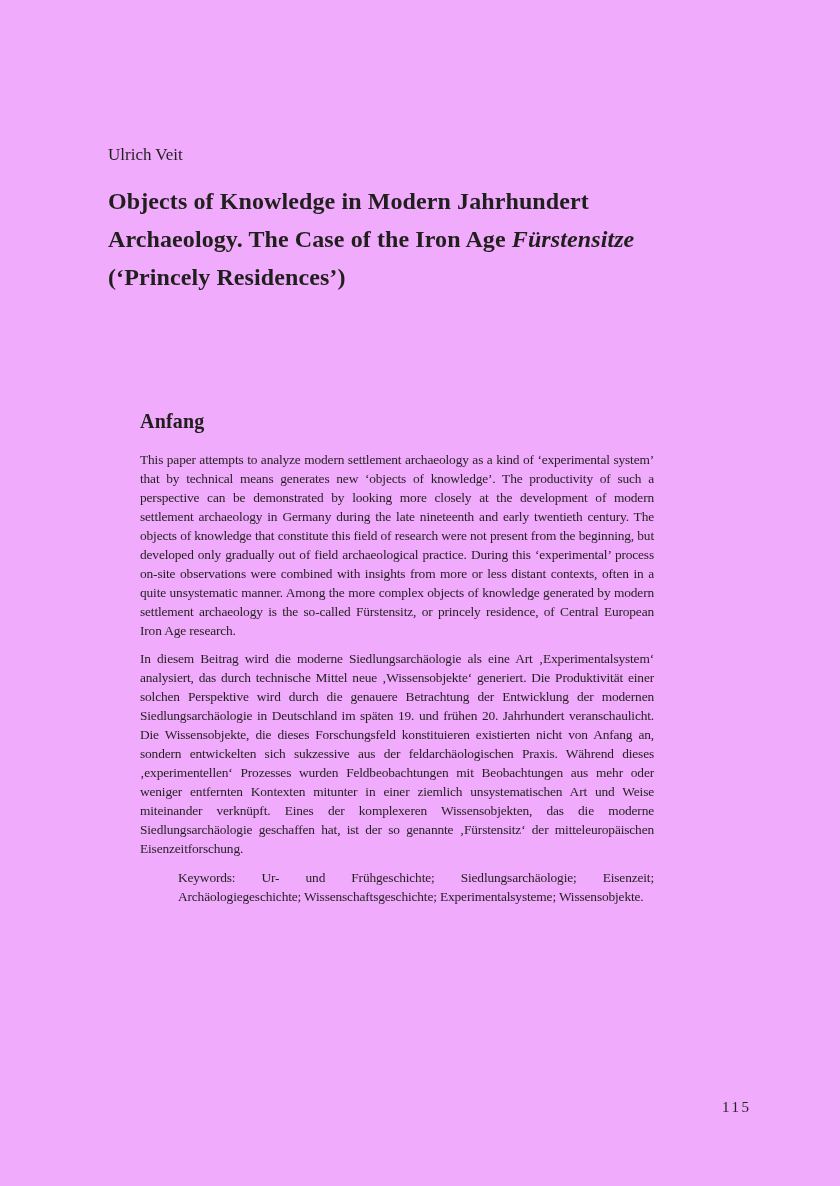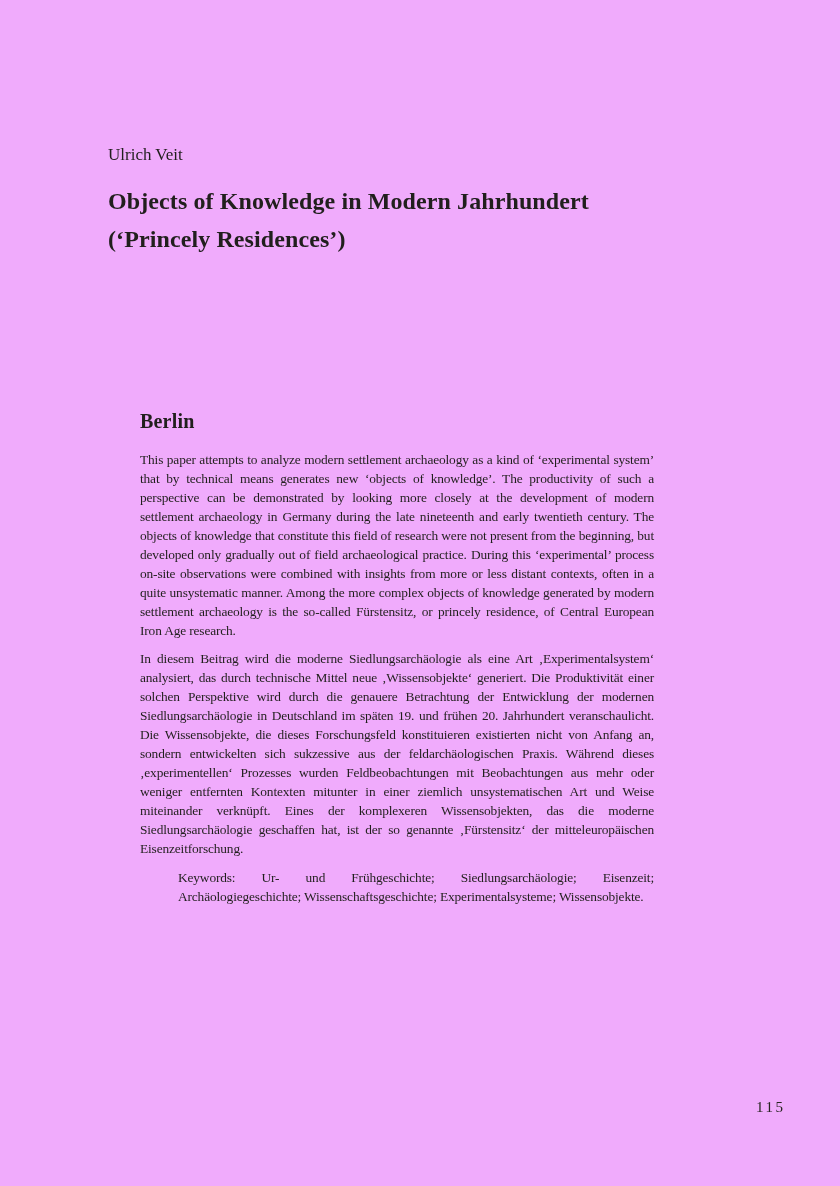--- a/index.html
+++ b/index.html
@@ -67,42 +67,45 @@
   .footer {
     margin-left: -32px;
     margin-top: 22px;
     width: 566px;
     font-size: 13px;
     line-height: 19px;
     text-align: left;
   }
   .page-number {
     position: absolute;
-    left: 756px;
+    left: 722px;
     top: 1099px;
     font-size: 15px;
     letter-spacing: 2.5px;
     color: #26241f;
   }
 </style>
 </head>
 <body>
 
 <div class="page">
 
   <div class="author">Ulrich Veit</div>
 
   <h1 class="title">
     <span class="t-line">Objects of Knowledge in Modern Jahrhundert</span>
+    <span class="t-line">
+      <span>Archaeology. The Case of the Iron Age </span><em>Fürstensitze</em>
+    </span>
     <span class="t-line">(‘Princely Residences’)</span>
   </h1>
 
   <div class="content">
 
-    <h2 class="summary-heading">Berlin</h2>
+    <h2 class="summary-heading">Anfang</h2>
 
     <p class="body-para">This paper attempts to analyze modern settlement archaeology as a kind of ‘experimental system’ that by technical means generates new ‘objects of knowledge’. The productivity of such a perspective can be demonstrated by looking more closely at the development of modern settlement archaeology in Germany during the late nineteenth and early twentieth century. The objects of knowledge that constitute this field of research were not present from the beginning, but developed only gradually out of field archaeological practice. During this ‘experimental’ process on-site observations were combined with insights from more or less distant contexts, often in a quite unsystematic manner. Among the more complex objects of knowledge generated by modern settlement archaeology is the so-called Fürstensitz, or princely residence, of Central European Iron Age research.</p>
 
 
     <p class="body-para german">In diesem Beitrag wird die moderne Siedlungsarchäologie als eine Art ‚Experimentalsystem‘ analysiert, das durch technische Mittel neue ‚Wissensobjekte‘ generiert. Die Produktivität einer solchen Perspektive wird durch die genauere Betrachtung der Entwicklung der modernen Siedlungsarchäologie in Deutschland im späten 19. und frühen 20. Jahrhundert veranschaulicht. Die Wissensobjekte, die dieses Forschungsfeld konstituieren existierten nicht von Anfang an, sondern entwickelten sich sukzessive aus der feldarchäologischen Praxis. Während dieses ‚experimentellen‘ Prozesses wurden Feldbeobachtungen mit Beobachtungen aus mehr oder weniger entfernten Kontexten mitunter in einer ziemlich unsystematischen Art und Weise miteinander verknüpft. Eines der komplexeren Wissensobjekten, das die moderne Siedlungsarchäologie geschaffen hat, ist der so genannte ‚Fürstensitz‘ der mitteleuropäischen Eisenzeitforschung.</p>
 
     <p class="body-para keywords-de">Keywords: Ur- und Frühgeschichte; Siedlungsarchäologie; Eisenzeit; Archäologiegeschichte; Wissenschaftsgeschichte; Experimentalsysteme; Wissensobjekte.</p>
 
   </div>
 

